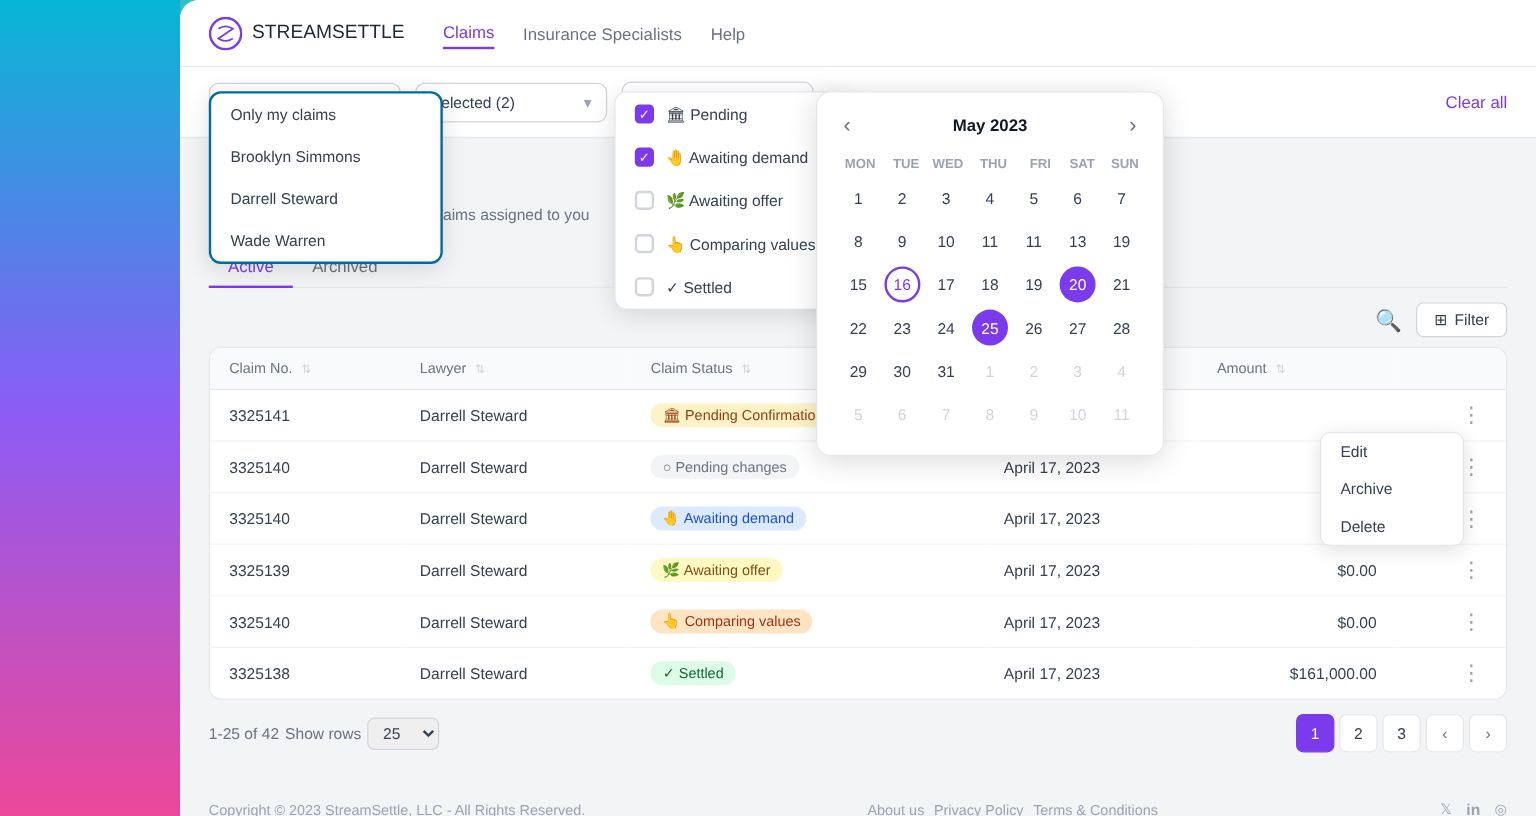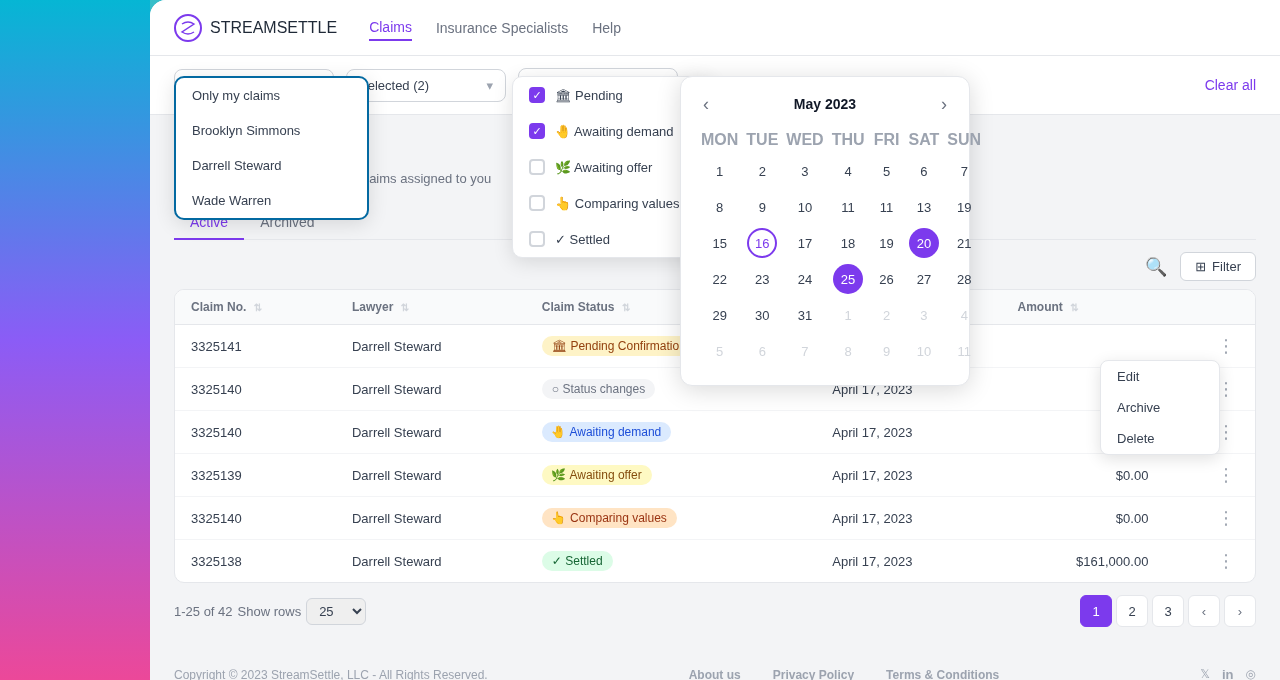--- a/index.html
+++ b/index.html
@@ -193,21 +193,21 @@
       border-spacing: 0;
       overflow: hidden;
     }
     .claims-table thead tr {
       background: #f9fafb;
     }
     .claims-table th {
       padding: 10px 16px;
       text-align: left;
       font-size: 12px;
-      font-weight: 700;
+      font-weight: 400;
       color: #6b7280;
       border-bottom: 1px solid #e5e7eb;
       white-space: nowrap;
     }
     .claims-table th .sort-icon {
       display: inline-block;
       margin-left: 4px;
       color: #d1d5db;
       font-size: 10px;
     }
@@ -352,24 +352,24 @@
       color: #6b7280;
       font-size: 18px;
       line-height: 1;
       padding: 2px 6px;
     }
     .cal-grid {
       width: 100%;
       border-collapse: collapse;
     }
     .cal-grid th {
-      font-size: 16px;
+      font-size: 11px;
       font-weight: 600;
       color: #9ca3af;
-      text-align: center;
+      text-align: right;
       padding: 4px;
       text-transform: uppercase;
     }
     .cal-grid td {
       text-align: center;
       padding: 3px;
       font-size: 13px;
     }
     .cal-day {
       width: 30px;
@@ -430,22 +430,21 @@
       padding: 16px 24px;
       display: flex;
       align-items: center;
       justify-content: space-between;
       font-size: 12px;
       color: #9ca3af;
       background: #f3f4f6;
     }
     .footer-links {
       display: flex;
-      gap: 32px;
-      font-weight: bold;
+      gap: 8px;
     }
     .footer-social {
       display: flex;
       gap: 12px;
     }
     
     .sidebar {
       position: absolute;
       left: 0;
       top: 0;
@@ -634,21 +633,21 @@
     <td>3325141</td>
     <td>Darrell Steward</td>
     <td><span class="badge badge-pending">🏛 Pending Confirmation</span></td>
     <td>April 17, 2023</td>
     <td style="text-align:right;"></td>
     <td style="text-align:right;"><button class="three-dots">⋮</button></td>
   </tr>
             <tr>
     <td>3325140</td>
     <td>Darrell Steward</td>
-    <td><span class="badge badge-pending-changes">○ Status changes</span></td>
+    <td><span class="badge badge-pending-changes">○ Pending changes</span></td>
     <td>April 17, 2023</td>
     <td style="text-align:right;"></td>
     <td style="text-align:right;"><button class="three-dots">⋮</button></td>
   </tr>
             <tr>
     <td>3325140</td>
     <td>Darrell Steward</td>
     <td><span class="badge badge-awaiting-demand">🤚 Awaiting demand</span></td>
     <td>April 17, 2023</td>
     <td style="text-align:right;">$0.00</td>

